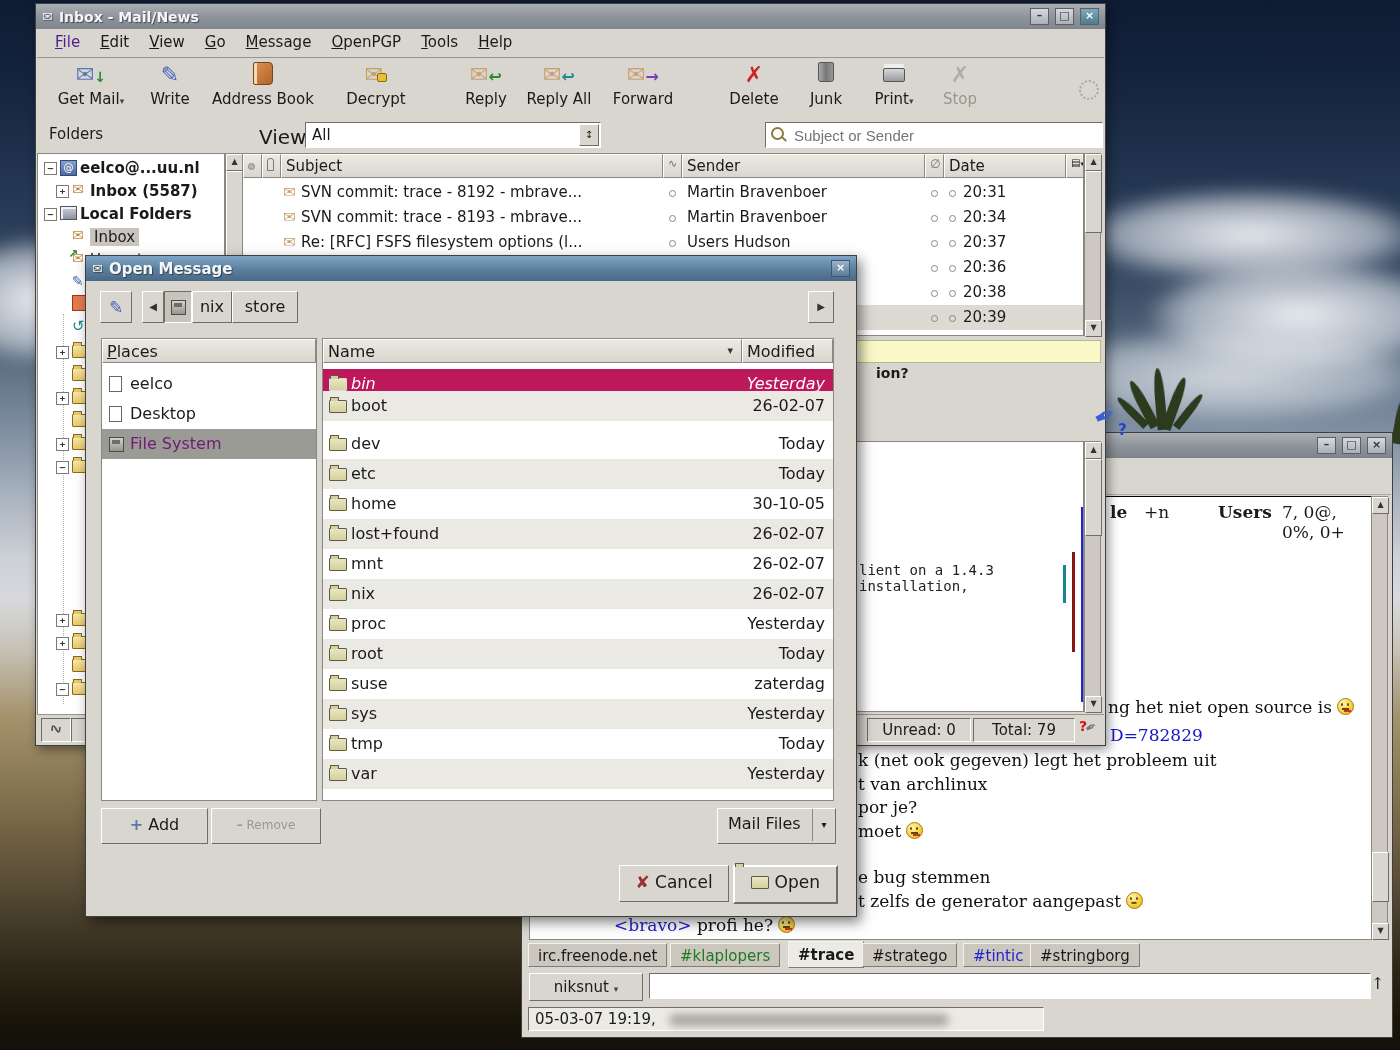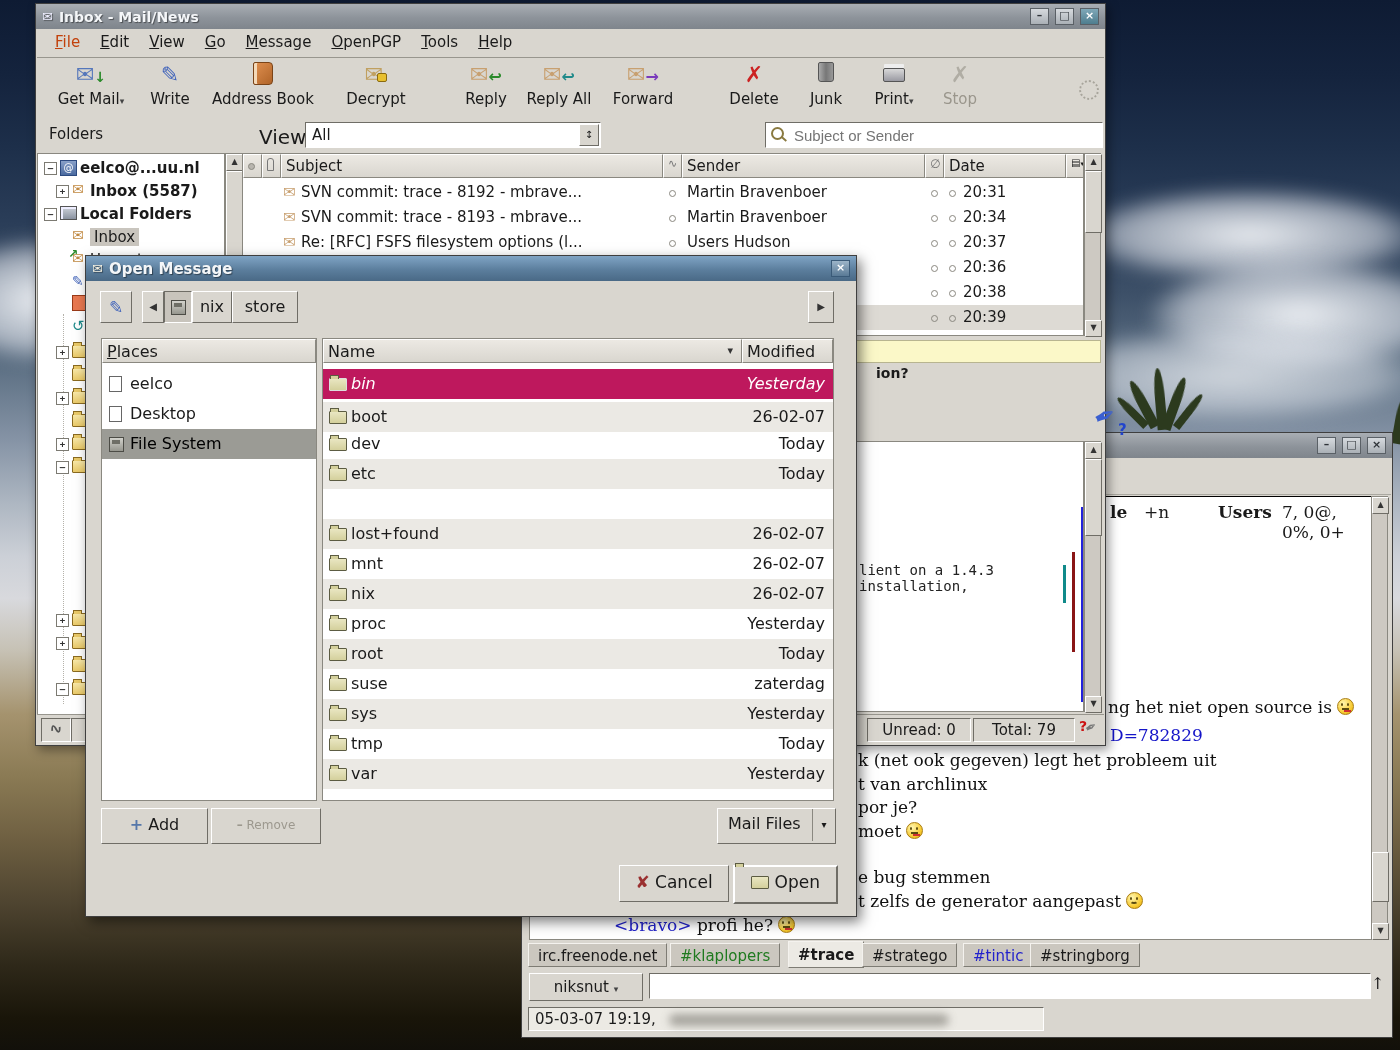--- a/index.html
+++ b/index.html
@@ -168,21 +168,21 @@
   <div class="titlebar inactive">
     <span style="font-size:13px;color:#eef;">✉</span>
     <span>Inbox - Mail/News</span>
     <span style="flex:1;"></span>
     <span class="wbtn">–</span>
     <span class="wbtn">□</span>
     <span class="wbtn" style="background:linear-gradient(180deg,#7fa8b8,#4e7d8e);color:#fff;">×</span>
   </div>
 
   <div class="abs" style="left:1px;top:25px;width:1067px;height:29px;background:#d9d6cf;border-bottom:1px solid #98968e;padding-left:8px;box-sizing:border-box;">
-    <span class="menuitem" style="color:#c2410c;">File</span><span class="menuitem">Edit</span><span class="menuitem">View</span><span class="menuitem">Go</span><span class="menuitem">Message</span><span class="menuitem">OpenPGP</span><span class="menuitem">Tools</span><span class="menuitem">Help</span>
+    <span class="menuitem" style="color:#4c1d95;">File</span><span class="menuitem">Edit</span><span class="menuitem">View</span><span class="menuitem">Go</span><span class="menuitem">Message</span><span class="menuitem">OpenPGP</span><span class="menuitem">Tools</span><span class="menuitem">Help</span>
   </div>
 
   <div class="abs" style="left:1px;top:54px;width:1067px;height:59px;background:#d9d6cf;border-bottom:1px solid #98968e;">
     <div class="tbtn" style="left:8px;width:92px;">
       <span class="ic" style="color:#5577bb;">✉<span style="color:#2a8a2a;font-size:14px;font-weight:bold;">↓</span></span>
       <span>Get Mail</span><span class="caret">▾</span>
     </div>
     <div class="tbtn" style="left:104px;width:58px;">
       <span class="ic" style="color:#4466bb;">✎</span>
       <span>Write</span>
@@ -428,52 +428,57 @@
   <div class="abs" style="left:15px;top:82px;width:216px;height:463px;background:#fff;border:1px solid #8a8880;box-sizing:border-box;">
     <div class="colhdr mn-u" style="left:0;top:0;width:214px;font-size:16px;"><span class="mn-u">Places</span></div>
     <div class="abs" style="left:0;top:30px;width:214px;height:30px;font-size:16px;line-height:30px;">
       <span class="page" style="left:7px;top:7px;"></span>
       <span class="abs" style="left:28px;">eelco</span>
     </div>
     <div class="abs" style="left:0;top:60px;width:250px;height:30px;font-size:16px;line-height:30px;">
       <span class="page" style="left:7px;top:7px;"></span>
       <span class="abs" style="left:28px;">Desktop</span>
     </div>
-    <div class="abs" style="left:0;top:90px;width:214px;height:30px;font-size:16px;line-height:30px;background:#9b9b95;color:#000000;">
+    <div class="abs" style="left:0;top:90px;width:214px;height:30px;font-size:16px;line-height:30px;background:#9b9b95;color:#701a75;">
       <span class="disk" style="left:7px;top:8px;"></span>
       <span class="abs" style="left:28px;">File System</span>
     </div>
   </div>
 
   <div class="abs" style="left:236px;top:82px;width:512px;height:463px;background:#fff;border:1px solid #8a8880;box-sizing:border-box;overflow:hidden;">
     <div class="colhdr" style="left:0;top:0;width:419px;font-size:16px;">
       <span>Name</span>
       <span class="abs" style="right:8px;top:4px;font-size:11px;color:#333;">▾</span>
     </div>
     <div class="colhdr" style="left:419px;top:0;width:91px;font-size:16px;"><span>Modified</span></div>
     <div class="abs" style="left:0;top:30px;width:510px;height:431px;">
       <div class="filerow sel" style="top:0;">
         <span class="fold pale" style="left:6px;top:9px;border-color:#ddd;"></span>
           <span class="abs" style="left:28px;">bin</span>
         <span class="abs" style="right:8px;">Yesterday</span>
       </div>
-      <div class="filerow alt" style="top:33px;">
+      <div class="filerow alt" style="top:22px;">
         <span class="fold pale" style="left:6px;top:9px;"></span>
           <span class="abs" style="left:28px;">boot</span>
         <span class="abs" style="right:8px;">26-02-07</span>
       </div>
       <div class="filerow" style="top:60px;">
         <span class="fold pale" style="left:6px;top:9px;"></span>
           <span class="abs" style="left:28px;">dev</span>
         <span class="abs" style="right:8px;">Today</span>
       </div>
       <div class="filerow alt" style="top:90px;">
         <span class="fold pale" style="left:6px;top:9px;"></span>
           <span class="abs" style="left:28px;">etc</span>
         <span class="abs" style="right:8px;">Today</span>
+      </div>
+      <div class="filerow" style="top:120px;">
+        <span class="fold pale" style="left:6px;top:9px;"></span>
+          <span class="abs" style="left:28px;">home</span>
+        <span class="abs" style="right:8px;">30-10-05</span>
       </div>
       <div class="filerow alt" style="top:150px;">
         <span class="fold pale" style="left:6px;top:9px;"></span>
           <span class="abs" style="left:28px;">lost+found</span>
         <span class="abs" style="right:8px;">26-02-07</span>
       </div>
       <div class="filerow" style="top:180px;">
         <span class="fold pale" style="left:6px;top:9px;"></span>
           <span class="abs" style="left:28px;">mnt</span>
         <span class="abs" style="right:8px;">26-02-07</span>

